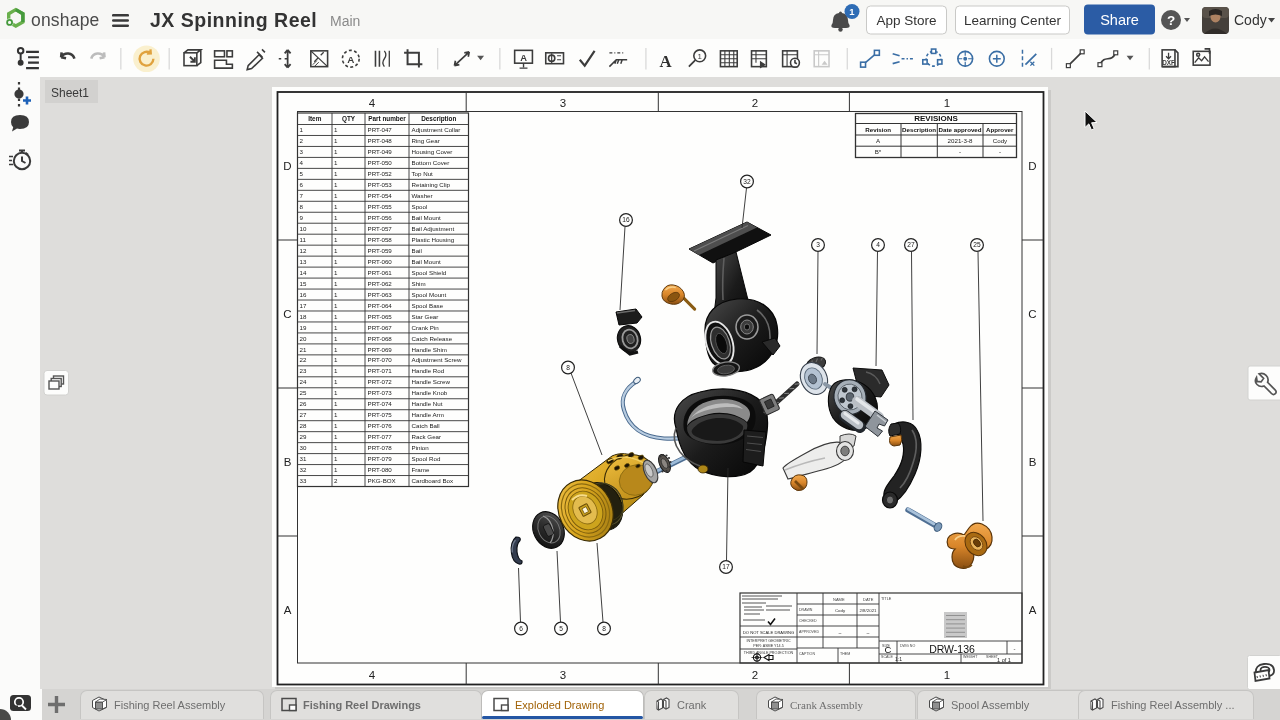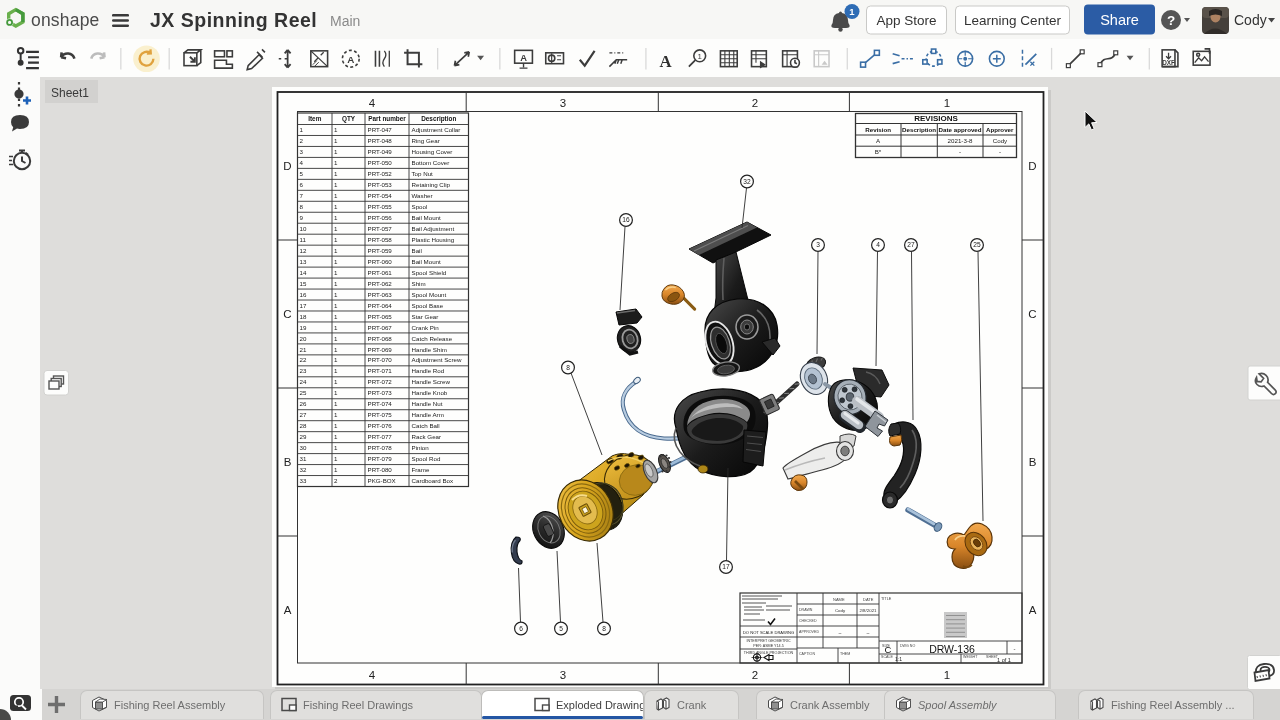--- a/index.html
+++ b/index.html
@@ -781,41 +781,41 @@
     </g>
     <path d="M1085,111 l0,16.5 l3.8,-3.6 l2.6,6 l2.8,-1.2 l-2.6,-5.9 l5.4,-0.4 Z" fill="#111" stroke="#fff" stroke-width="1"></path>
   </svg>
 <div id="tabbar" class="abs"></div>
 <div id="tabwhite" class="abs"></div>
 <div class="tab" style="left:80px;width:184px;"><span style="margin-left:10px;display:inline-block"></span><svg width="17" height="16" viewBox="0 0 17 16">
       <path d="M1.5,4.5 L8,1 L15.5,4.5 L15.5,11.5 L8,15 L1.5,11.5 Z" fill="#fff" stroke="#4a4a4a"></path>
       <path d="M4.5,6 h7 v7 h-7 Z" fill="#8f8f8f" stroke="#4a4a4a"></path>
       <path d="M4.5,6 L9,3 L16,3.5 L11.5,6 Z M11.5,6 v7 L15.5,11 L15.5,4.5" fill="#fff" stroke="#4a4a4a" stroke-width="0.9"></path>
     </svg>Fishing Reel Assembly</div>
-<div class="tab" style="left:270px;width:212px;"><span style="margin-left:10px;display:inline-block"></span><svg width="16" height="15" viewBox="0 0 16 15">
+<div class="tab" style="left:270px;width:212px;font-weight:bold;"><span style="margin-left:10px;display:inline-block"></span><svg width="16" height="15" viewBox="0 0 16 15">
       <rect x="1" y="1.5" width="14" height="12" fill="none" stroke="#4a4a4a" stroke-width="1.5"></rect>
       <rect x="8.5" y="8" width="6.5" height="5.5" fill="#fff" stroke="#4a4a4a" stroke-width="1.4"></rect>
     </svg>Fishing Reel Drawings</div>
-<div class="tab" style="left:481px;width:163px;background:#fff;border-color:#bdbcba;color:#404040;padding-left:41px;"><span style="margin-left:11px;display:inline-block"></span><svg width="16" height="15" viewBox="0 0 16 15">
+<div class="tab" style="left:481px;width:163px;background:#fff;border-color:#bdbcba;color:#a16207;"><span style="margin-left:11px;display:inline-block"></span><svg width="16" height="15" viewBox="0 0 16 15">
       <rect x="1" y="1.5" width="14" height="12" fill="none" stroke="#4a4a4a" stroke-width="1.5"></rect>
       <rect x="8.5" y="8" width="6.5" height="5.5" fill="#fff" stroke="#4a4a4a" stroke-width="1.4"></rect>
     </svg>Exploded Drawing<div style="position:absolute;left:0;bottom:0;width:100%;height:3.5px;background:#2456a4;border-radius:2px;"></div></div>
 <div class="tab" style="left:644px;width:95px;"><span style="margin-left:10px;display:inline-block"></span><svg width="16" height="16" viewBox="0 0 16 16">
       <g fill="#fff" stroke="#4a4a4a" stroke-width="1.1">
         <path d="M2,5 l4,-2 l1.5,1 l0,8 l-4,2 l-1.5,-1 Z"></path>
         <path d="M8.5,3.5 l3,-1.5 l2.5,1.5 l0,8 l-3,1.5 l-2.5,-1.5 Z"></path>
         <path d="M2,5 l1.5,1 l0,8 M8.5,3.5 l2.5,1.5 l0,8"></path>
       </g>
     </svg>Crank</div>
-<div class="tab" style="left:756px;width:160px;"><span style="margin-left:10px;display:inline-block"></span><svg width="17" height="16" viewBox="0 0 17 16">
+<div class="tab" style="left:756px;width:160px;font-family:Liberation Serif, serif;"><span style="margin-left:10px;display:inline-block"></span><svg width="17" height="16" viewBox="0 0 17 16">
       <path d="M1.5,4.5 L8,1 L15.5,4.5 L15.5,11.5 L8,15 L1.5,11.5 Z" fill="#fff" stroke="#4a4a4a"></path>
       <path d="M4.5,6 h7 v7 h-7 Z" fill="#8f8f8f" stroke="#4a4a4a"></path>
       <path d="M4.5,6 L9,3 L16,3.5 L11.5,6 Z M11.5,6 v7 L15.5,11 L15.5,4.5" fill="#fff" stroke="#4a4a4a" stroke-width="0.9"></path>
     </svg>Crank Assembly</div>
-<div class="tab" style="left:884px;width:172px;font-style:italic;"><span style="margin-left:10px;display:inline-block"></span><svg width="17" height="16" viewBox="0 0 17 16">
+<div class="tab" style="left:917px;width:172px;"><span style="margin-left:10px;display:inline-block"></span><svg width="17" height="16" viewBox="0 0 17 16">
       <path d="M1.5,4.5 L8,1 L15.5,4.5 L15.5,11.5 L8,15 L1.5,11.5 Z" fill="#fff" stroke="#4a4a4a"></path>
       <path d="M4.5,6 h7 v7 h-7 Z" fill="#8f8f8f" stroke="#4a4a4a"></path>
       <path d="M4.5,6 L9,3 L16,3.5 L11.5,6 Z M11.5,6 v7 L15.5,11 L15.5,4.5" fill="#fff" stroke="#4a4a4a" stroke-width="0.9"></path>
     </svg>Spool Assembly</div>
 <div class="tab" style="left:1078px;width:176px;"><span style="margin-left:10px;display:inline-block"></span><svg width="16" height="16" viewBox="0 0 16 16">
       <g fill="#fff" stroke="#4a4a4a" stroke-width="1.1">
         <path d="M2,5 l4,-2 l1.5,1 l0,8 l-4,2 l-1.5,-1 Z"></path>
         <path d="M8.5,3.5 l3,-1.5 l2.5,1.5 l0,8 l-3,1.5 l-2.5,-1.5 Z"></path>
         <path d="M2,5 l1.5,1 l0,8 M8.5,3.5 l2.5,1.5 l0,8"></path>
       </g>

